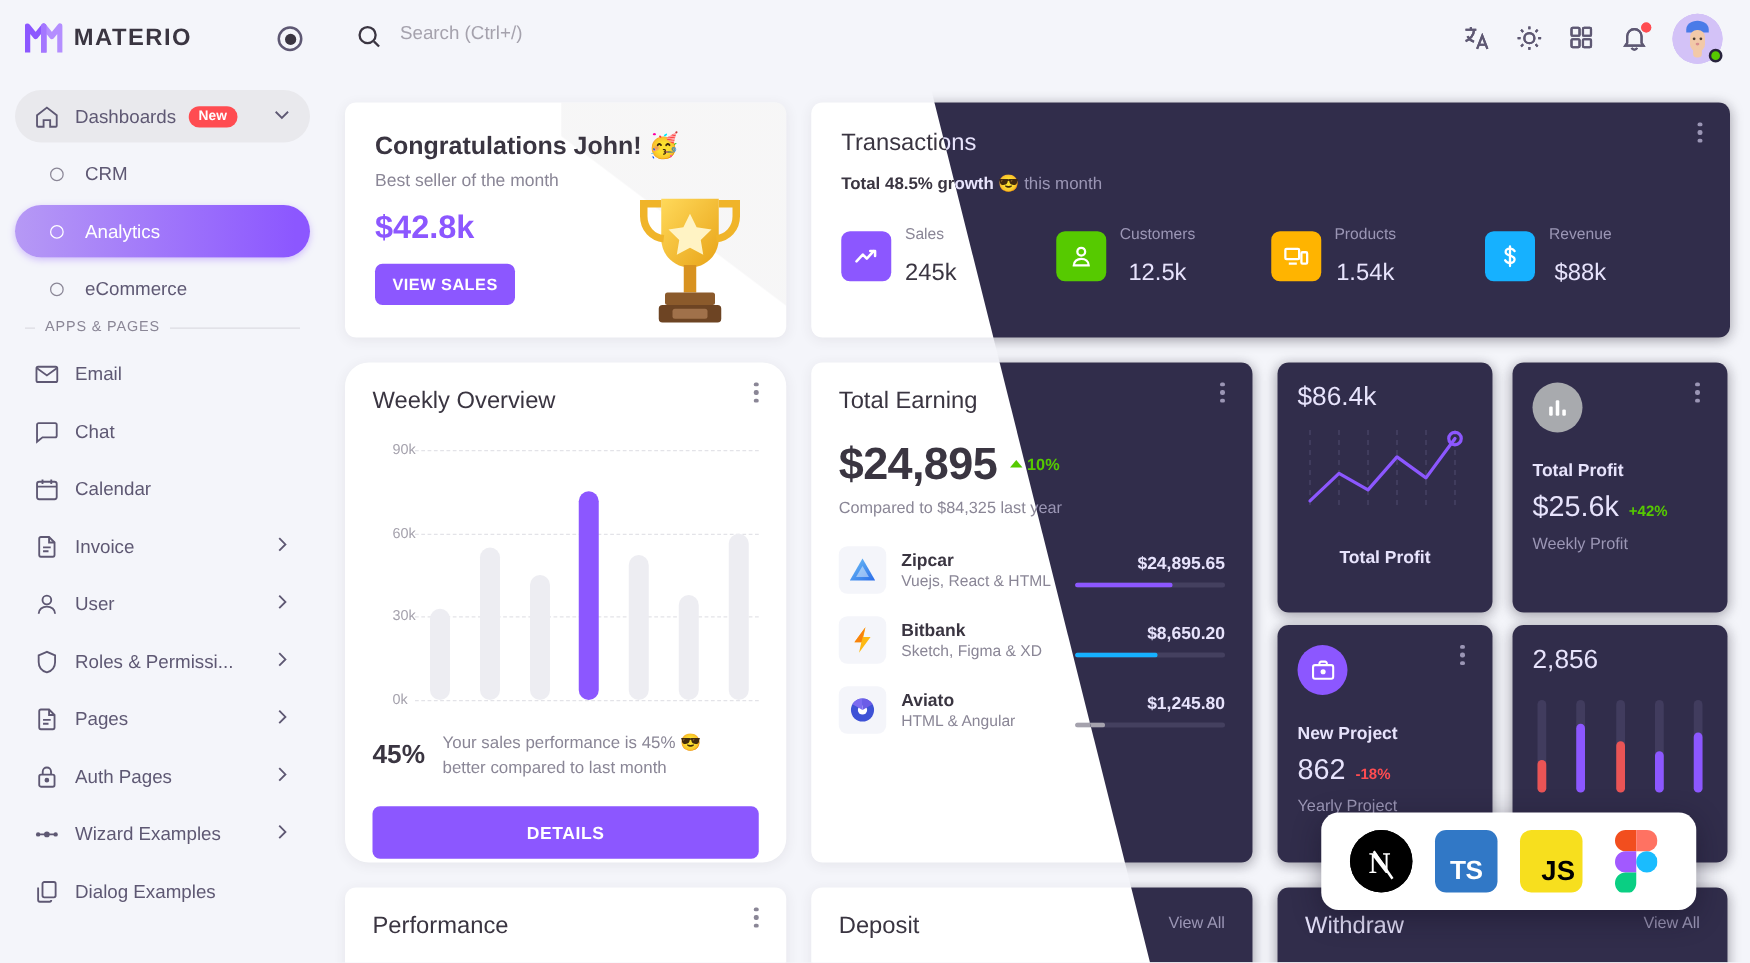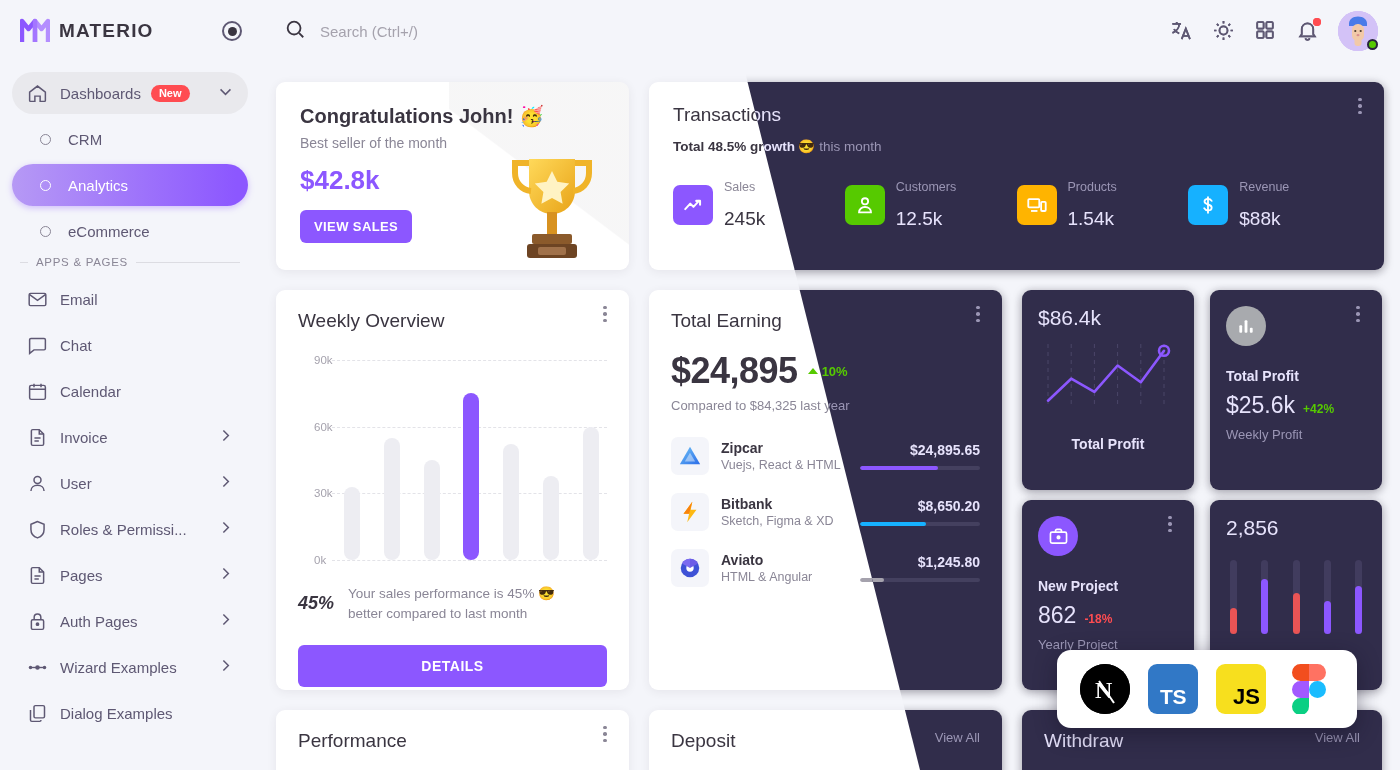--- a/index.html
+++ b/index.html
@@ -57,21 +57,21 @@
   .nav-item.active .dot-o { border-color: #fff; }
 
   .sec-label { display: flex; align-items: center; gap: 8px; margin: 2px 20px 10px 20px;
                font-size: 11.5px; letter-spacing: .7px; color: #8A8696; }
   .sec-label .ln { height: 1px; background: #DCDCE2; flex: 1; }
   .sec-label .ln.s { flex: 0 0 8px; }
 
   
   .topbar { position: absolute; left: 260px; top: 0; right: 0; height: 62px;
             display: flex; align-items: center; padding: 0 22px 0 24px; }
-  .search-wrap { display: flex; align-items: center; gap: 14px; }
+  .search-wrap { display: flex; align-items: flex-start; gap: 14px; }
   .search-input { border: 0; background: transparent; outline: none; font-size: 15px;
                   width: 330px; color: #3A3541; font-family: inherit; }
   .search-input::placeholder { color: #A5A2AD; }
   .tb-right { margin-left: auto; display: flex; align-items: center; gap: 18px; }
   .tb-ico { width: 24px; height: 24px; position: relative; cursor: pointer; }
   .dot-red { position: absolute; top: -1px; right: -1px; width: 8px; height: 8px;
              border-radius: 50%; background: #FF4C51; }
   .avatar { width: 40px; height: 40px; border-radius: 50%; position: relative;
             background: #D3C2F7; overflow: visible; }
   .avatar svg { display: block; border-radius: 50%; }
@@ -103,34 +103,34 @@
   
   #c-trans { left: 389px; top: 20px; width: 735px; height: 188px; }
   #c-trans .inner { padding: 22px 24px; }
   .trans-sub { font-size: 13.5px; color: #8A8696; margin-top: 12px; }
   .trans-sub b { color: #3A3541; }
   .stat-row { display: flex; margin-top: 26px; }
   .stat { display: flex; align-items: center; gap: 11px; width: 180px; }
   .stat-ico { width: 40px; height: 40px; border-radius: 7px; display: flex;
               align-items: center; justify-content: center; flex: 0 0 40px; }
   .stat-lbl { font-size: 12.5px; color: #8A8696; }
-  .stat-val { font-size: 19px; color: #3A3541; margin-top: 14px; }
-
-  
-  #c-weekly { left: 16px; top: 228px; width: 353px; height: 400px; }
+  .stat-val { font-size: 19px; color: #3A3541; margin-top: 14px; text-align: center; }
+
+  
+  #c-weekly { left: 16px; top: 228px; width: 353px; height: 400px; border-radius: 19px; }
   #c-weekly .inner { padding: 20px 22px; }
   .chart-area { position: relative; height: 200px; margin-top: 28px; }
   .y-lab { position: absolute; left: 16px; font-size: 11.5px; color: #A5A2AD; transform: translateY(-50%); }
   .gridline { position: absolute; left: 34px; right: 0; border-top: 1px dashed #E3E3E8; }
   .bars { position: absolute; left: 46px; right: 8px; bottom: 0; top: 0;
           display: flex; align-items: flex-end; justify-content: space-between; }
   .bar { width: 16px; border-radius: 9px; background: #EDEDF2; }
   .bar.hl { background: #8C57FF; }
   .perf-row { display: flex; align-items: center; gap: 14px; margin-top: 24px; }
-  .perf-pct { font-size: 18px; font-weight: bold; color: #3A3541; font-style: italic; }
+  .perf-pct { font-size: 21px; font-weight: bold; color: #3A3541; }
   .perf-txt { font-size: 13.5px; color: #8A8696; line-height: 1.45; }
   .btn-wide { display: block; width: 100%; margin-top: 22px; background: #8C57FF; color: #fff;
               border: 0; border-radius: 6px; padding: 13px 0; font-size: 14px; font-weight: bold;
               letter-spacing: .5px; cursor: pointer; font-family: inherit; }
 
   
   #c-earn { left: 389px; top: 228px; width: 353px; height: 400px; }
   #c-earn .inner { padding: 20px 22px; }
   .earn-row { display: flex; align-items: center; gap: 10px; margin-top: 18px; }
   .earn-amt { font-size: 36px; font-weight: bold; color: #3A3541; letter-spacing: -.5px; }

